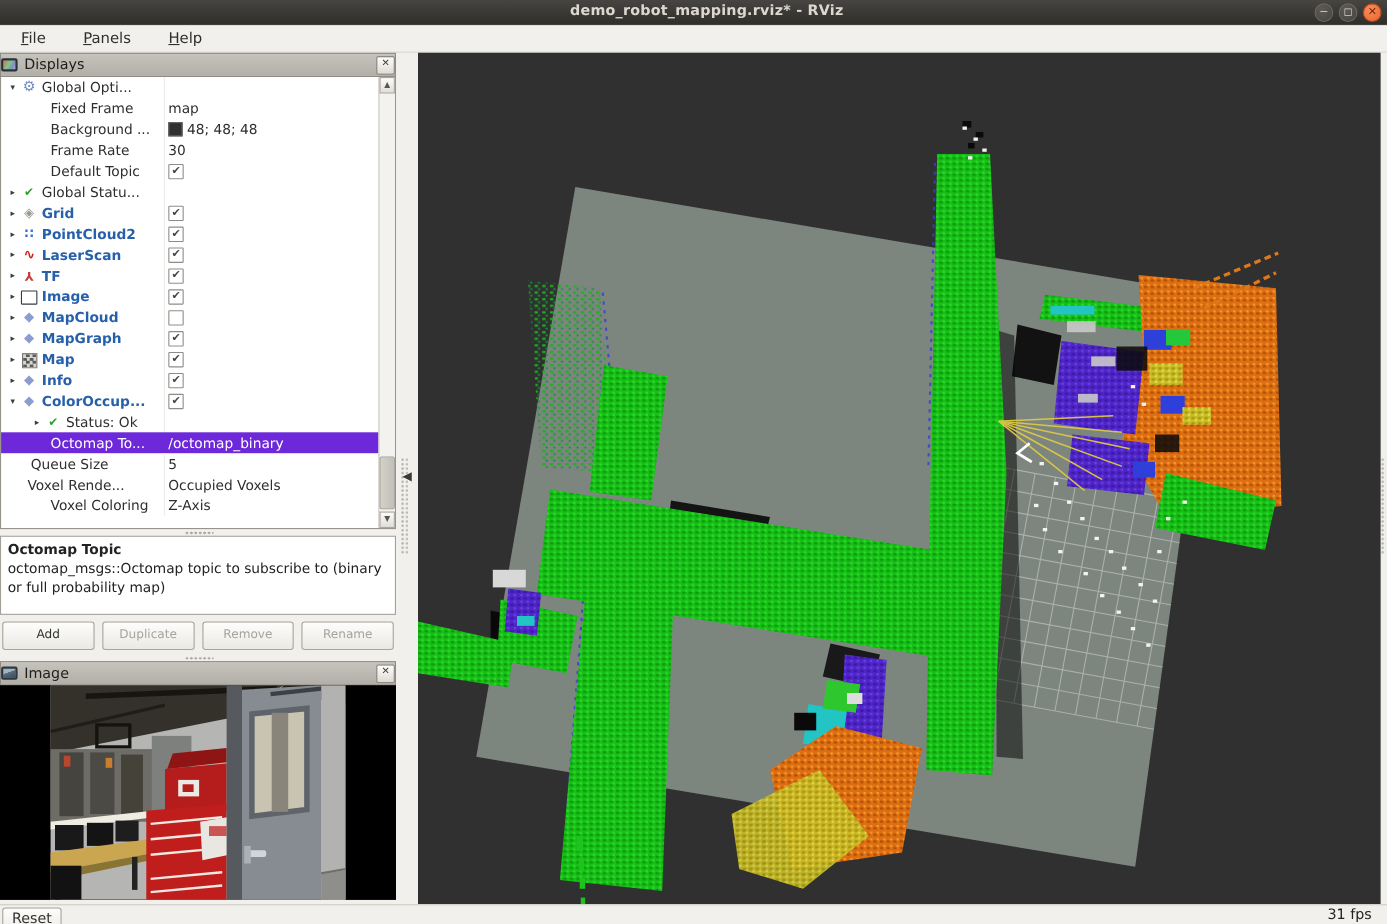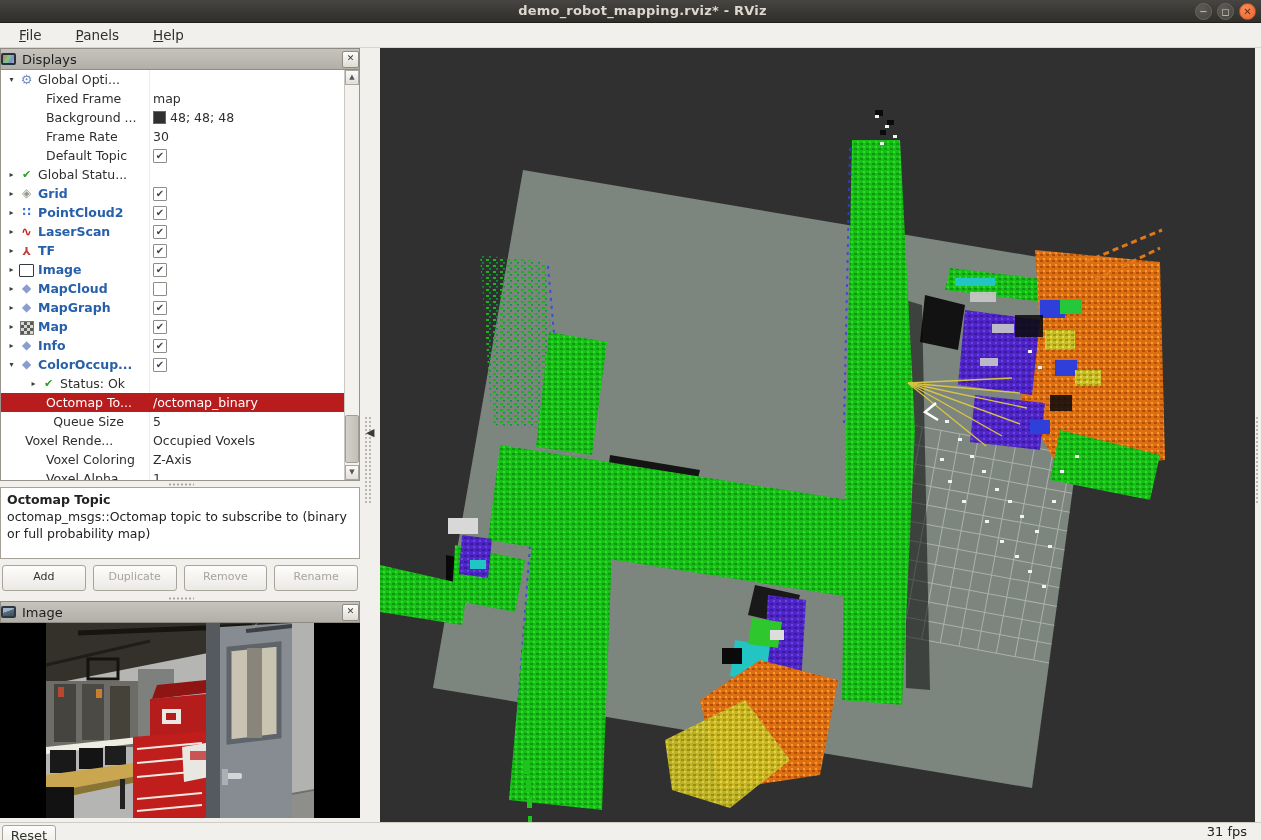--- a/index.html
+++ b/index.html
@@ -50,21 +50,21 @@
   .icon-monitor{width:15px;height:12px;border:2px solid #26323c;border-radius:2px;
     background:linear-gradient(120deg,#d76a6a,#7fc97f 45%,#7a8fd0 75%,#caa);box-sizing:border-box;}
   .icon-photo{width:15px;height:12px;border:2px solid #2c3844;border-radius:2px;
     background:linear-gradient(160deg,#9fb4c6 40%,#5a6f80 42%,#3c4a56);box-sizing:border-box;}
 
   
   .tree{position:relative;height:411px;background:#fff;border:1px solid #98948c;
     border-top:none;box-sizing:border-box;overflow:hidden;}
   .trow{position:relative;height:19px;display:flex;font-size:12.5px;color:#2e2e2c;
     align-items:center;}
-  .trow.selected{background:#b91c1c;color:#fff;}
+  .trow.selected{background:#6d28d9;color:#fff;}
   .tname{width:148px;display:flex;align-items:center;box-sizing:border-box;overflow:hidden;
     white-space:nowrap;flex:none;}
   .tval{flex:1;display:flex;align-items:center;border-left:1px solid #ececea;
     padding-left:3px;overflow:hidden;white-space:nowrap;box-sizing:border-box;height:100%;}
   .trow.selected .tval{border-left-color:transparent;}
   .arrow{width:13px;font-size:8px;color:#3c3c38;text-align:center;flex:none;}
   .ticon{width:17px;text-align:center;flex:none;line-height:17px;}
   .tlabel{padding-left:3px;}
   .tlabel.display{color:#2760aa;font-weight:bold;}
   .cb{width:12px;height:12px;border:1px solid #8d8d88;background:#fff;border-radius:1px;
@@ -302,49 +302,41 @@
           </div>
           <div class="trow selected">
             <div class="tname" style="padding-left: 42px;">
               <span class="tlabel">Octomap To...</span>
             </div>
             <div class="tval">
               <span>/octomap_binary</span>
             </div>
           </div>
           <div class="trow">
-            <div class="tname" style="padding-left: 24px; justify-content: center;">
+            <div class="tname" style="padding-left: 24px;">
               <span class="tlabel">Queue Size</span>
             </div>
             <div class="tval">
               <span>5</span>
             </div>
           </div>
           <div class="trow">
             <div class="tname" style="padding-left: 21px;">
               <span class="tlabel">Voxel Rende...</span>
             </div>
             <div class="tval">
               <span>Occupied Voxels</span>
             </div>
           </div>
           <div class="trow">
             <div class="tname" style="padding-left: 42px;">
               <span class="tlabel">Voxel Coloring</span>
             </div>
             <div class="tval">
               <span>Z-Axis</span>
-            </div>
-          </div>
-          <div class="trow">
-            <div class="tname" style="padding-left: 42px;">
-              <span class="tlabel">Voxel Alpha</span>
-            </div>
-            <div class="tval">
-              <span>1</span>
             </div>
           </div>
         </div>
       <div class="vscroll">
         <div class="sbtn" style="top:0;">▲</div>
         <div class="sthumb"></div>
         <div class="sbtn" style="bottom:0;">▼</div>
       </div>
     </div>
 

